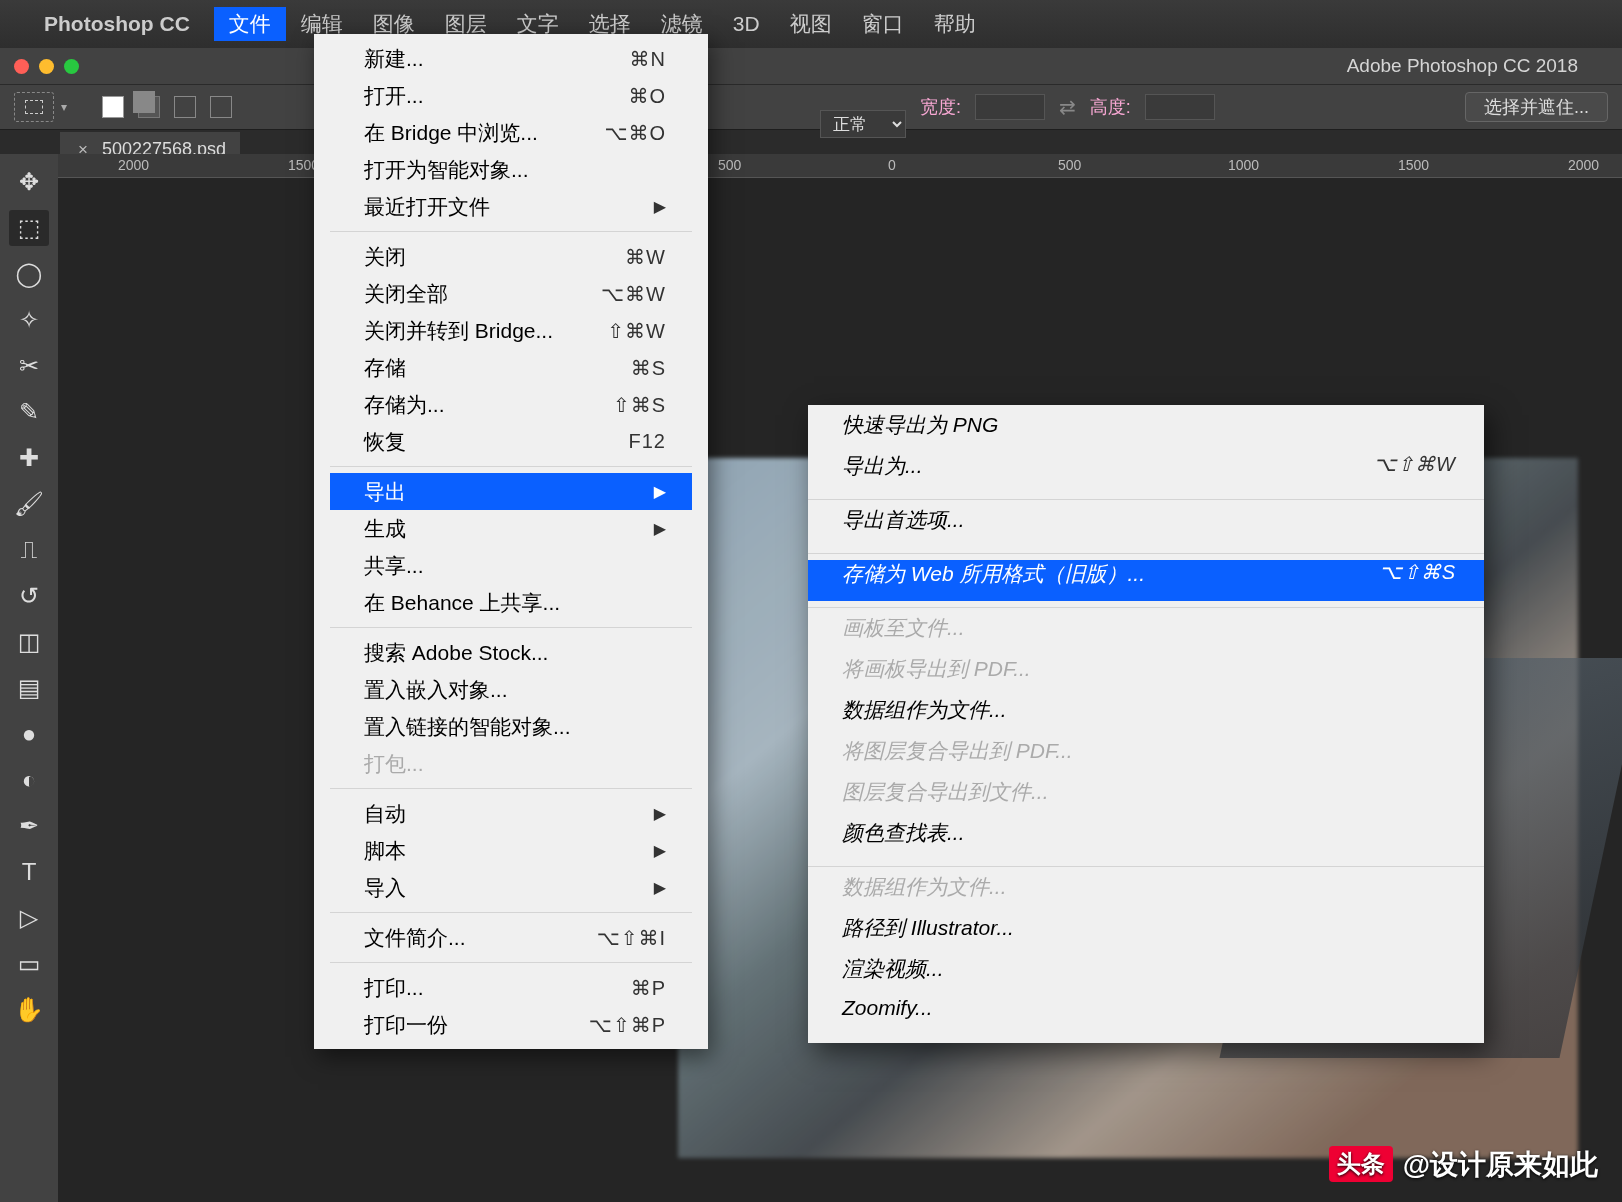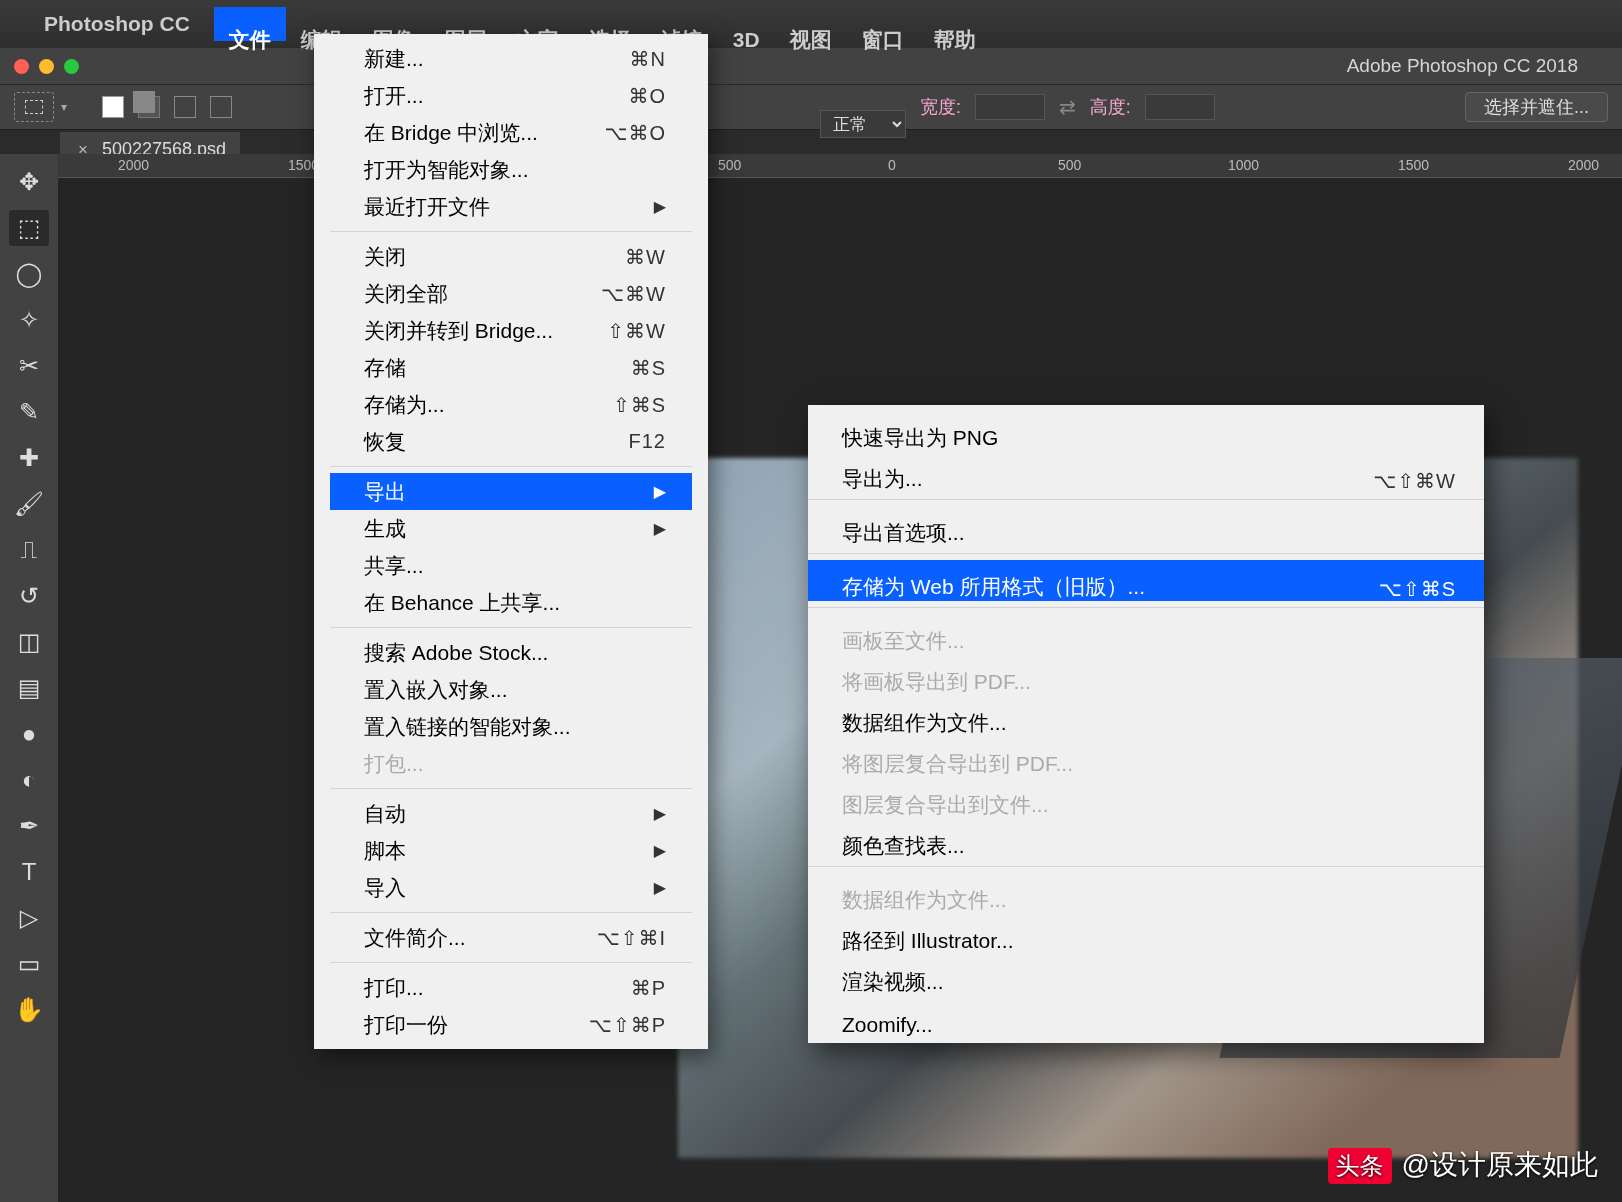--- a/index.html
+++ b/index.html
@@ -2,21 +2,21 @@
 <html><head>
 <meta charset="utf-8">
 <style>
 * { margin: 0; padding: 0; box-sizing: border-box; font-family: -apple-system, "PingFang SC", "Helvetica Neue", sans-serif; }
 body { width: 1622px; height: 1202px; background: #323232; overflow: hidden; position: relative; }
 
 
 .menubar { height: 48px; background: linear-gradient(#3a3a3a,#2e2e2e); display: flex; align-items: center; padding: 0 18px; color: #ccc; font-size: 21px; }
 .menubar .apple { font-size: 23px; margin-right: 26px; color: #ddd; }
 .menubar .appname { font-weight: 600; margin-right: 24px; }
-.menubar .mitem { padding: 16px 15px; height: 34px; line-height: 34px; font-weight: bold; }
+.menubar .mitem { padding: 0 15px; height: 34px; line-height: 34px; }
 .menubar .mitem.active { background: #0a60ff; color: #fff; }
 
 
 .titlebar { height: 36px; background: #424242; display: flex; align-items: center; padding: 13px 14px; }
 .traffic { display: flex; gap: 10px; }
 .tl { width: 15px; height: 15px; border-radius: 50%; }
 .tr { background:#ff5f57; } .ty { background:#febc2e; } .tg { background:#28c840; }
 .titlebar .title { flex:1; text-align: right; color:#d5d5d5; font-size: 19px; padding-right: 30px; }
 
 
@@ -58,34 +58,34 @@
 .menu .row .label { flex:1; }
 .menu .row .sc { color:#333; font-size:20px; letter-spacing:1px; }
 .menu .row .arrow { font-size:16px; color:#333; }
 .menu .row.highlight { background:#0a60ff; color:#fff; }
 .menu .row.highlight .sc, .menu .row.highlight .arrow { color:#fff; }
 .menu .row.disabled .label { color:#aaa; }
 .menu .sep { height:1px; background:#d4d4d4; margin:6px 0; }
 
 
 .submenu { position:absolute; left:808px; top:405px; width:676px; background:#f0f0f0; box-shadow: 6px 10px 26px rgba(0,0,0,0.55); font-size:21px; color:#000; padding:6px 0; }
-.submenu .row { display:flex; align-items:flex-end; height:41px; padding: 0 28px 0 34px; }
+.submenu .row { display:flex; align-items:flex-start; height:41px; padding: 0 28px 0 34px; font-style: italic; }
 .submenu .row .label { flex:1; }
 .submenu .row .sc { color:#333; font-size:20px; letter-spacing:1px; }
 .submenu .row.highlight { background:#0a60ff; color:#fff; }
 .submenu .row.highlight .sc { color:#fff; }
 .submenu .row.disabled .label { color:#aaa; }
 .submenu .sep { height:1px; background:#d4d4d4; margin:6px 0; }
 
 
 .ruler-v { position:absolute; left:58px; top:178px; width:24px; bottom:0; background:#3a3a3a; }
 .ruler-v .vt { position:absolute; left:4px; font-size:13px; color:#bbb; writing-mode:vertical-rl; }
 
 
-.watermark { position:absolute; right:24px; bottom:18px; color:#fff; font-size:28px; font-weight:400; text-shadow:0 1px 3px #000; display:flex; align-items:flex-end; gap:10px; }
+.watermark { position:absolute; right:24px; bottom:18px; color:#fff; font-size:28px; font-weight:700; text-shadow:0 1px 3px #000; display:flex; align-items:flex-start; gap:10px; }
 .watermark .badge { background:#e03; color:#fff; border-radius:4px; padding:2px 8px; font-size:24px; }
 </style>
 </head>
 <body>
 
 <div class="menubar">
   <span class="apple"></span>
   <span class="appname">Photoshop CC</span>
   <span id="menubar-items" style="display: contents;"><span class="mitem active">文件</span><span class="mitem">编辑</span><span class="mitem">图像</span><span class="mitem">图层</span><span class="mitem">文字</span><span class="mitem">选择</span><span class="mitem">滤镜</span><span class="mitem">3D</span><span class="mitem">视图</span><span class="mitem">窗口</span><span class="mitem">帮助</span></span>
 </div>

